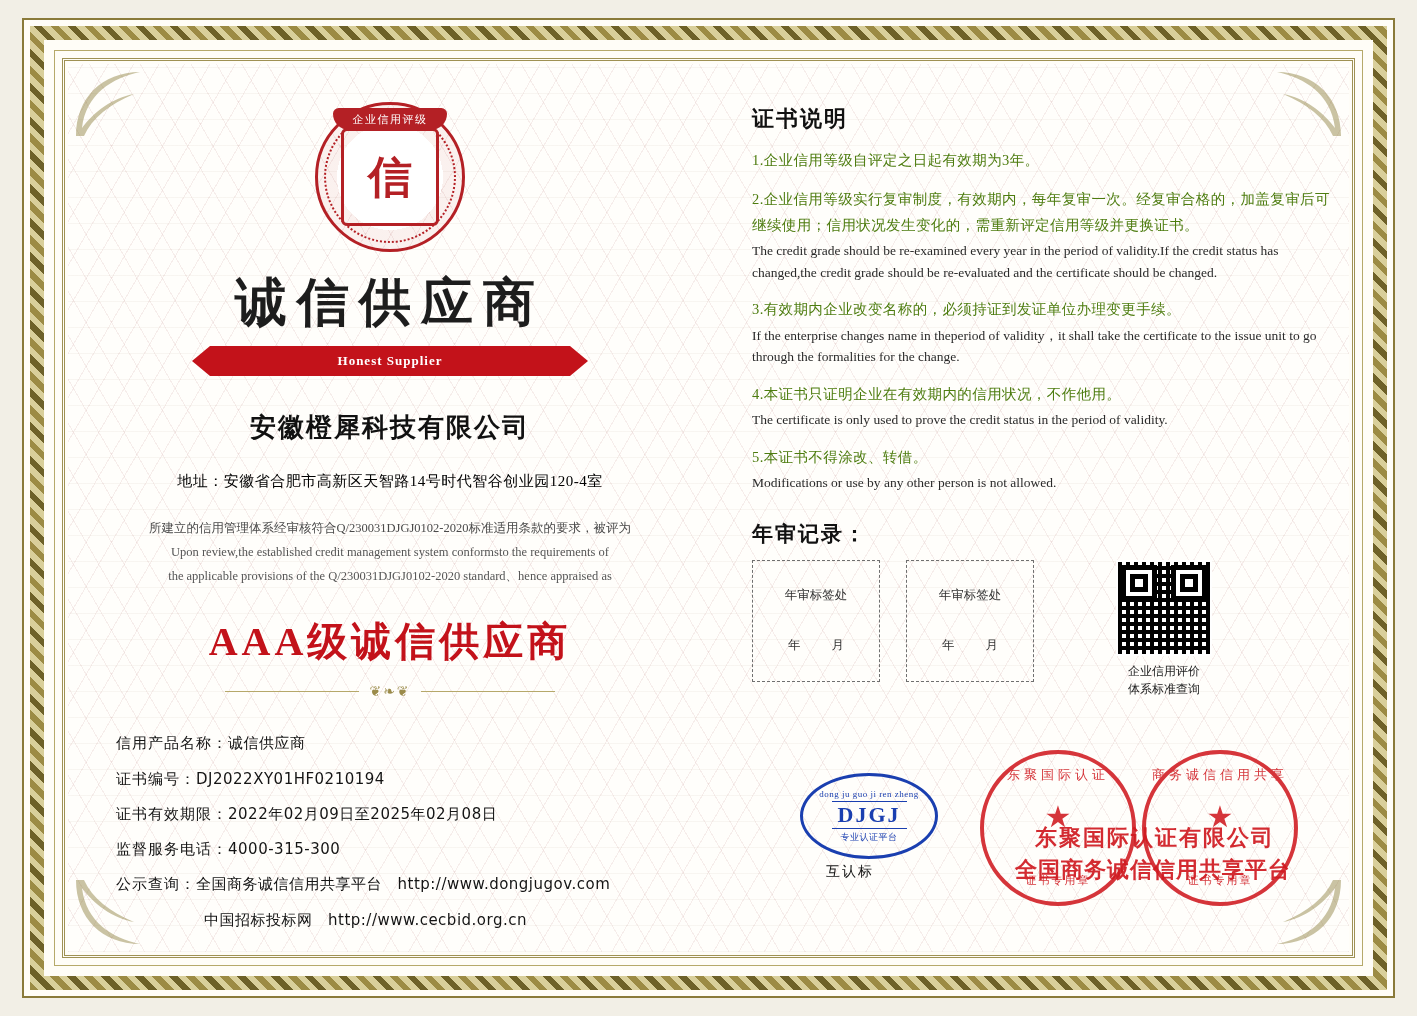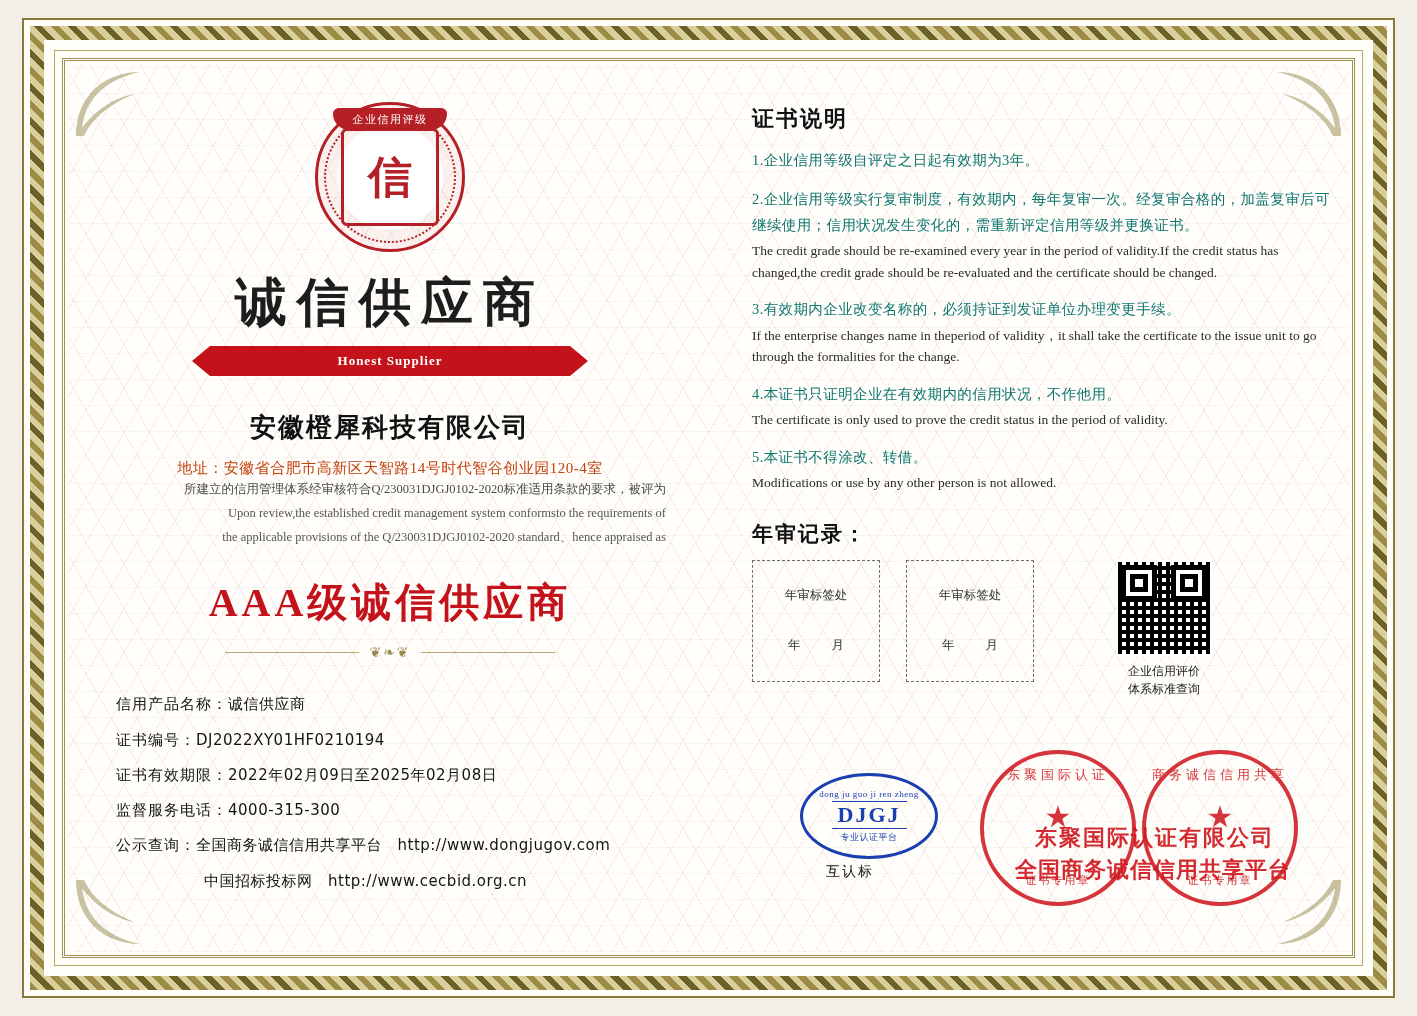--- a/index.html
+++ b/index.html
@@ -103,26 +103,25 @@
     content:"";position:absolute;top:0;width:0;height:0;
     border-top:15px solid transparent;border-bottom:15px solid transparent;
   }
   .ribbon:before{left:-18px;border-right:18px solid #c3121a;}
   .ribbon:after{right:-18px;border-left:18px solid #c3121a;}
 
   .company{
     font-size:26px;font-weight:bold;color:#111;margin-top:34px;letter-spacing:2px;
   }
   .address{
-    font-size:15px;color:#c2410c;margin-top:14px;letter-spacing:.5px;
+    font-size:15px;color:#000000;margin-top:27px;letter-spacing:.5px;
   }
   .appraise{
-    font-size:12.5px;color:#4a4a4a;line-height:1.9;
+    margin-top:26px;font-size:12.5px;color:#4a4a4a;line-height:1.9;
     padding:0 24px;
-    text-align:right;
   }
   .appraise .en{font-size:12.5px;color:#555;}
   .grade{
     margin-top:26px;font-size:40px;font-weight:bold;color:#c3121a;letter-spacing:4px;
     font-family:"Liberation Serif", serif;
   }
   .divider{
     margin:14px auto 0 auto;width:330px;display:flex;align-items:center;justify-content:center;
     color:#9b8b4a;font-size:14px;
   }
@@ -145,21 +144,21 @@
   }
   .notes-title{
     font-size:22px;font-weight:bold;color:#111;letter-spacing:2px;
   }
   .notes-title-en{
     font-size:15px;letter-spacing:5px;color:#111;margin-top:3px;font-weight:bold;
     font-family:"Liberation Serif", serif;
   }
   .note{margin-top:14px;}
   .note .cn{
-    font-size:14.5px;color:#0f766e;line-height:1.75;letter-spacing:.4px;
+    font-size:14.5px;color:#4d7c0f;line-height:1.75;letter-spacing:.4px;
   }
   .note .en{
     font-size:13.5px;color:#2a2a2a;line-height:1.6;margin-top:2px;
     font-family:"Liberation Serif", serif;
   }
   .annual-title{
     margin-top:26px;font-size:21px;font-weight:bold;color:#111;letter-spacing:2px;
   }
   .annual-row{
     margin-top:12px;display:flex;gap:26px;align-items:flex-start;

